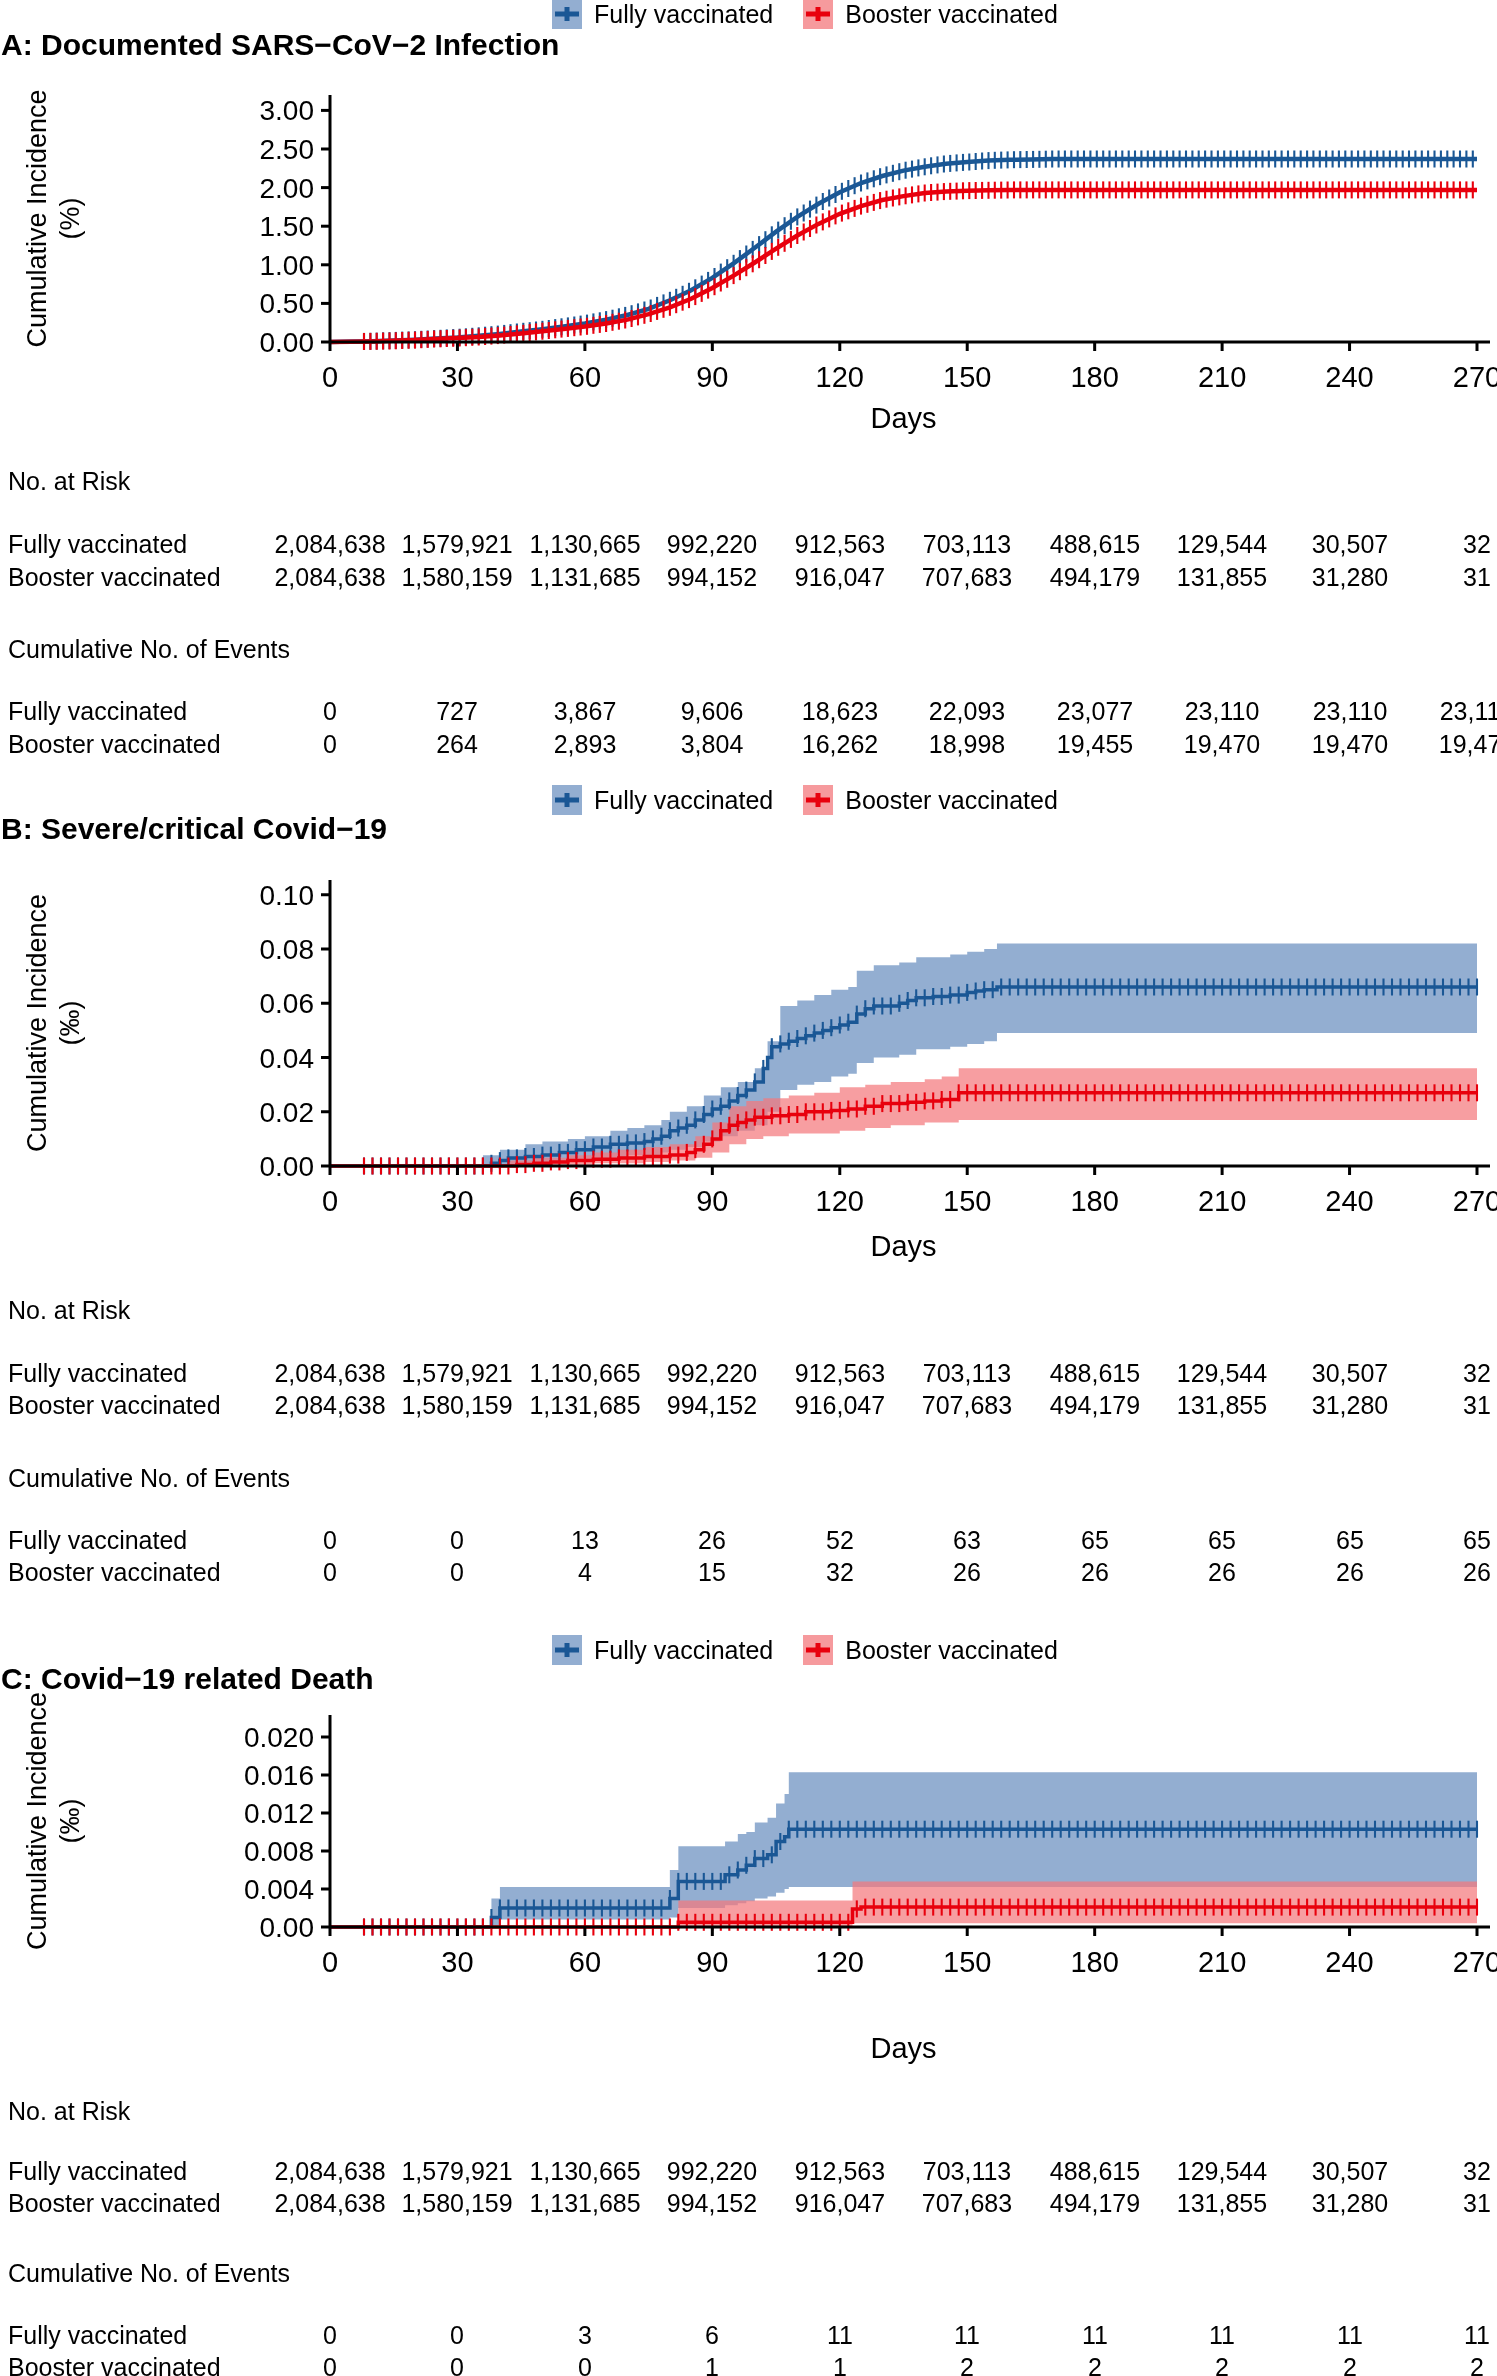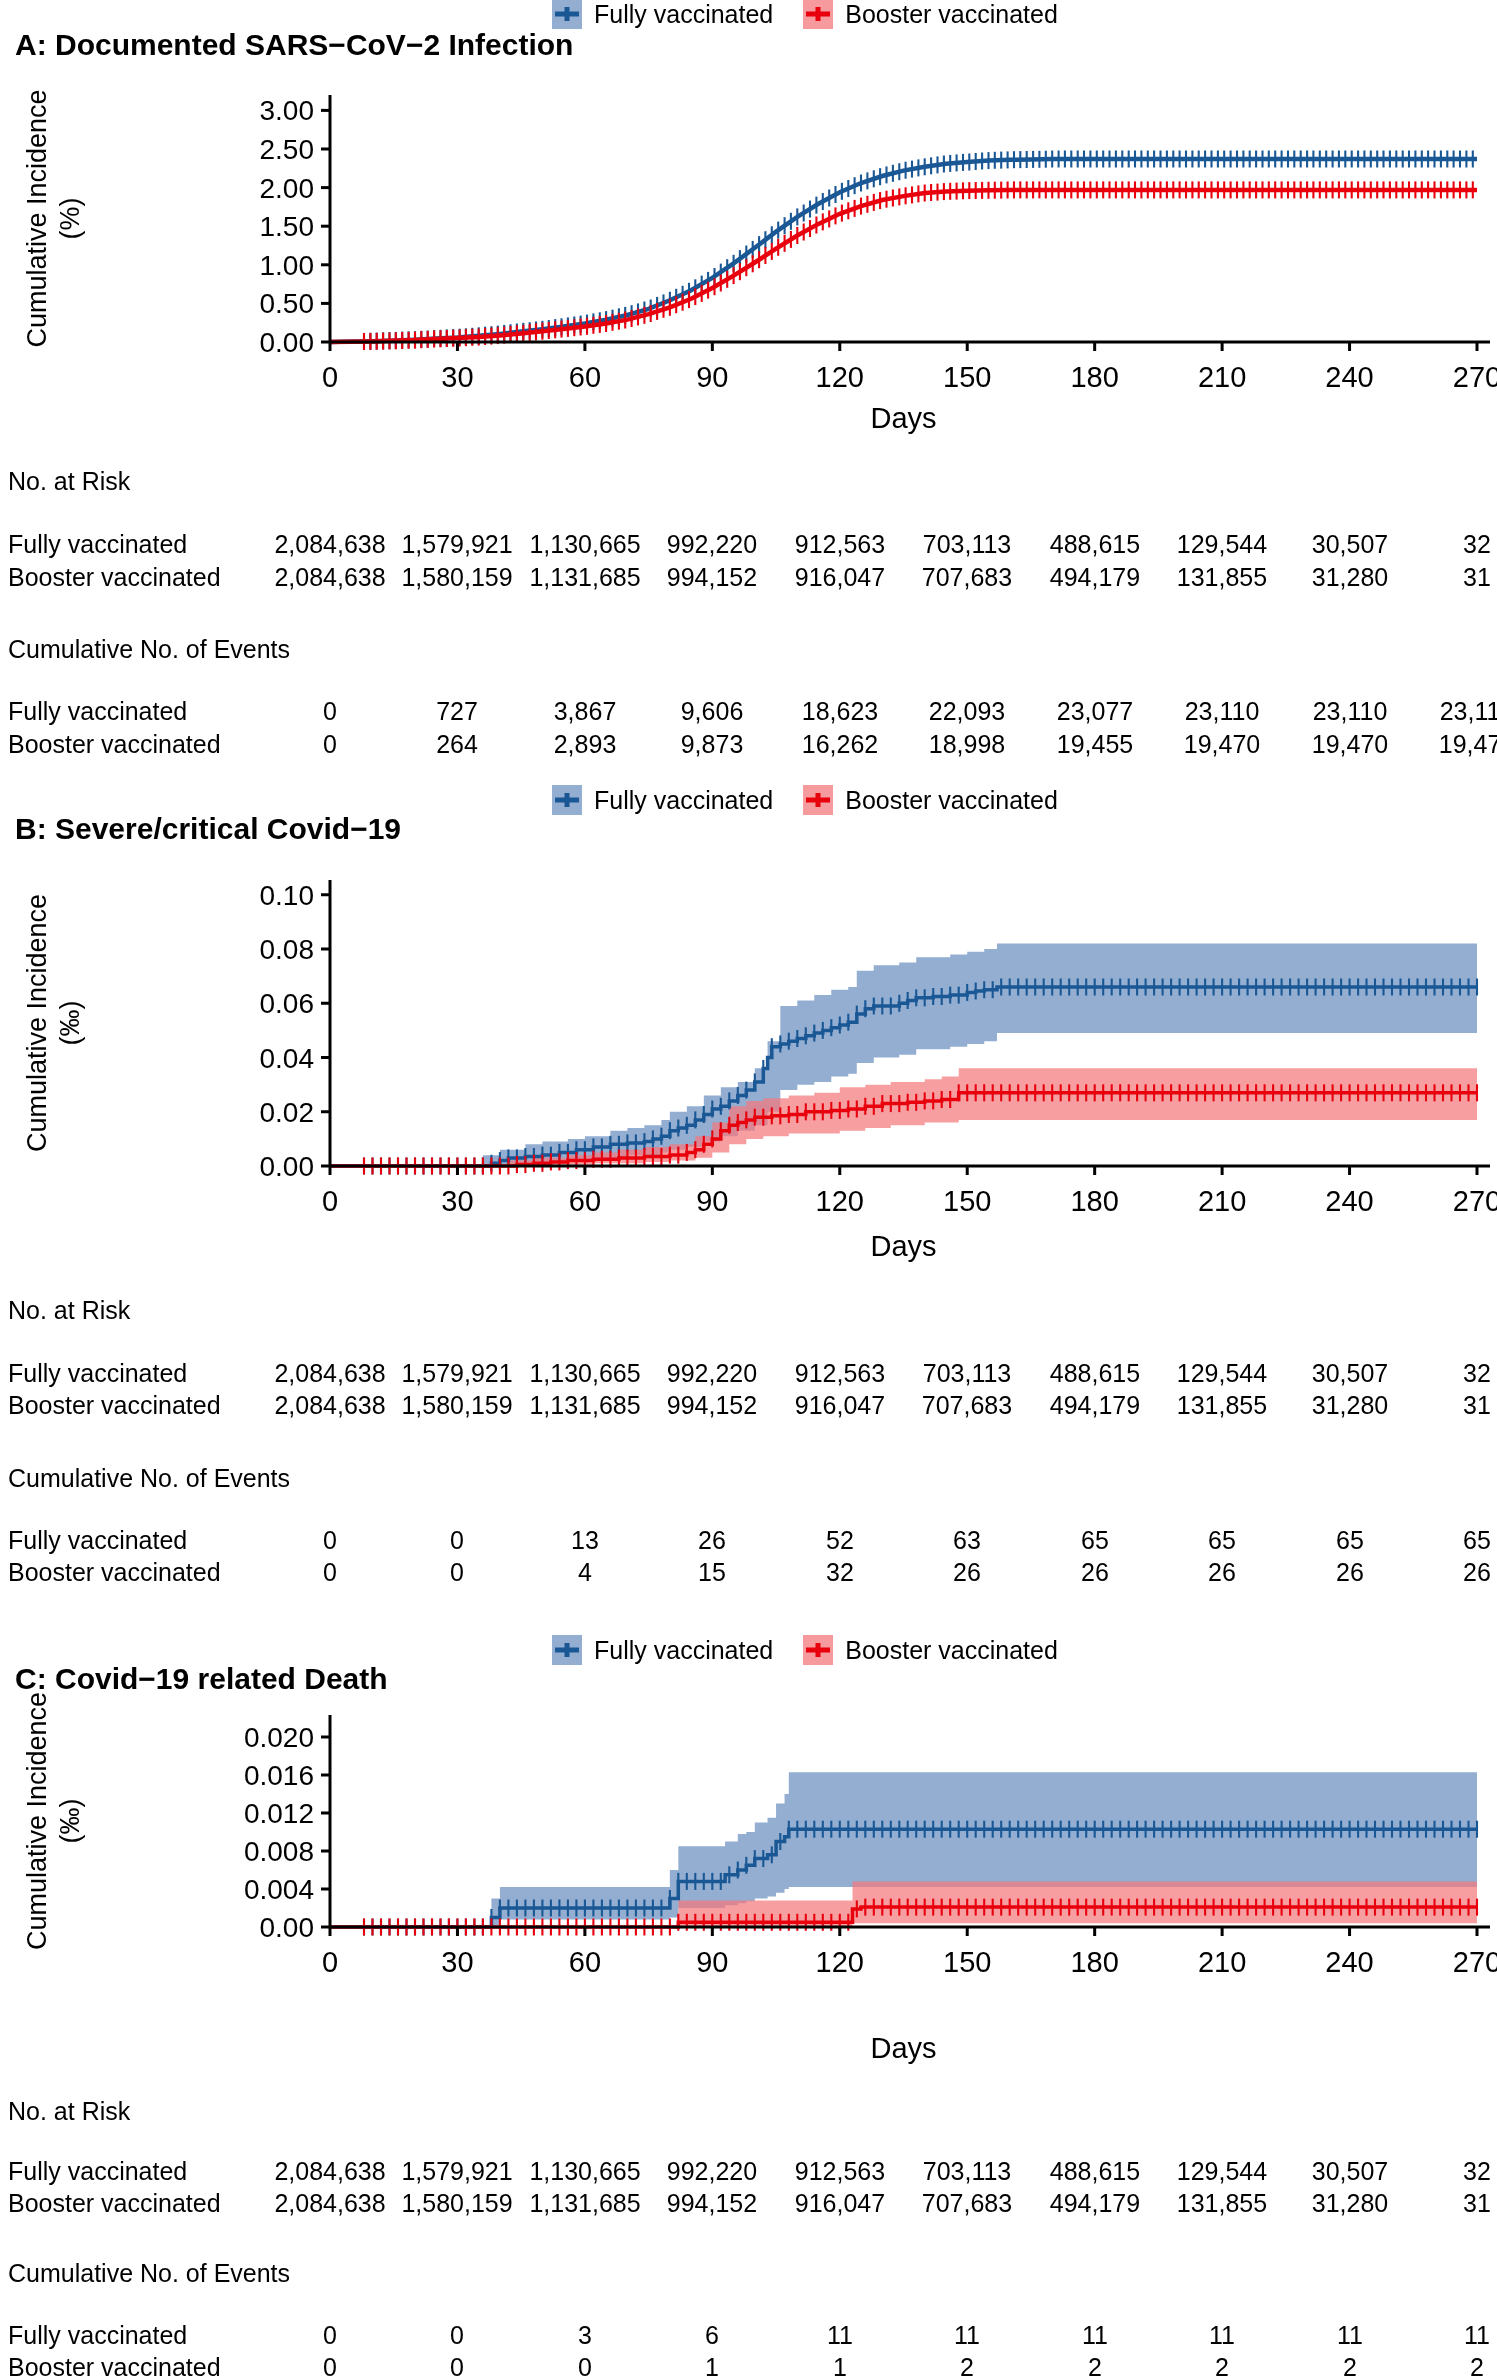--- a/index.html
+++ b/index.html
@@ -1,18 +1,18 @@
 <!DOCTYPE html>
 <html><head>
 <meta charset="utf-8">
 <style>
   html,body{margin:0;padding:0;background:#fff;}
   #fig{position:relative;width:1497px;height:2376px;background:#fff;overflow:hidden;
        font-family:"Liberation Sans",sans-serif;color:#000;}
-  .panel-title{position:absolute;left:15px;font-size:30px;font-weight:bold;white-space:nowrap;}
+  .panel-title{position:absolute;left:1px;font-size:30px;font-weight:bold;white-space:nowrap;}
   .legend-row{position:absolute;left:552px;display:flex;align-items:center;column-gap:12px;}
   .legend-label{font-size:25px;white-space:nowrap;}
   .legend-swatch{width:30px;height:30px;position:relative;flex:0 0 auto;}
   .tbl-head{position:absolute;left:8px;font-size:25px;white-space:nowrap;}
   .tbl-row-label{position:absolute;left:8px;font-size:25px;white-space:nowrap;}
   .tbl-cell{position:absolute;width:130px;margin-left:-65px;text-align:center;font-size:25px;white-space:nowrap;}
   svg{position:absolute;left:0;overflow:visible;}
   text{font-family:"Liberation Sans",sans-serif;}
 </style>
 </head>
@@ -1115,21 +1115,21 @@
     <div class="tbl-cell" style="top:697px;left:840px;">18,623</div>
     <div class="tbl-cell" style="top:697px;left:967px;">22,093</div>
     <div class="tbl-cell" style="top:697px;left:1095px;">23,077</div>
     <div class="tbl-cell" style="top:697px;left:1222px;">23,110</div>
     <div class="tbl-cell" style="top:697px;left:1350px;">23,110</div>
     <div class="tbl-cell" style="top:697px;left:1477px;">23,110</div>
     <div class="tbl-row-label" style="top:730px;">Booster vaccinated</div>
     <div class="tbl-cell" style="top:730px;left:330px;">0</div>
     <div class="tbl-cell" style="top:730px;left:457px;">264</div>
     <div class="tbl-cell" style="top:730px;left:585px;">2,893</div>
-    <div class="tbl-cell" style="top:730px;left:712px;">9,873</div>
+    <div class="tbl-cell" style="top:730px;left:712px;">3,804</div>
     <div class="tbl-cell" style="top:730px;left:840px;">16,262</div>
     <div class="tbl-cell" style="top:730px;left:967px;">18,998</div>
     <div class="tbl-cell" style="top:730px;left:1095px;">19,455</div>
     <div class="tbl-cell" style="top:730px;left:1222px;">19,470</div>
     <div class="tbl-cell" style="top:730px;left:1350px;">19,470</div>
     <div class="tbl-cell" style="top:730px;left:1477px;">19,470</div>
     <div class="tbl-head" style="top:1296px;">No. at Risk</div>
     <div class="tbl-row-label" style="top:1359px;">Fully vaccinated</div>
     <div class="tbl-cell" style="top:1359px;left:330px;">2,084,638</div>
     <div class="tbl-cell" style="top:1359px;left:457px;">1,579,921</div>

